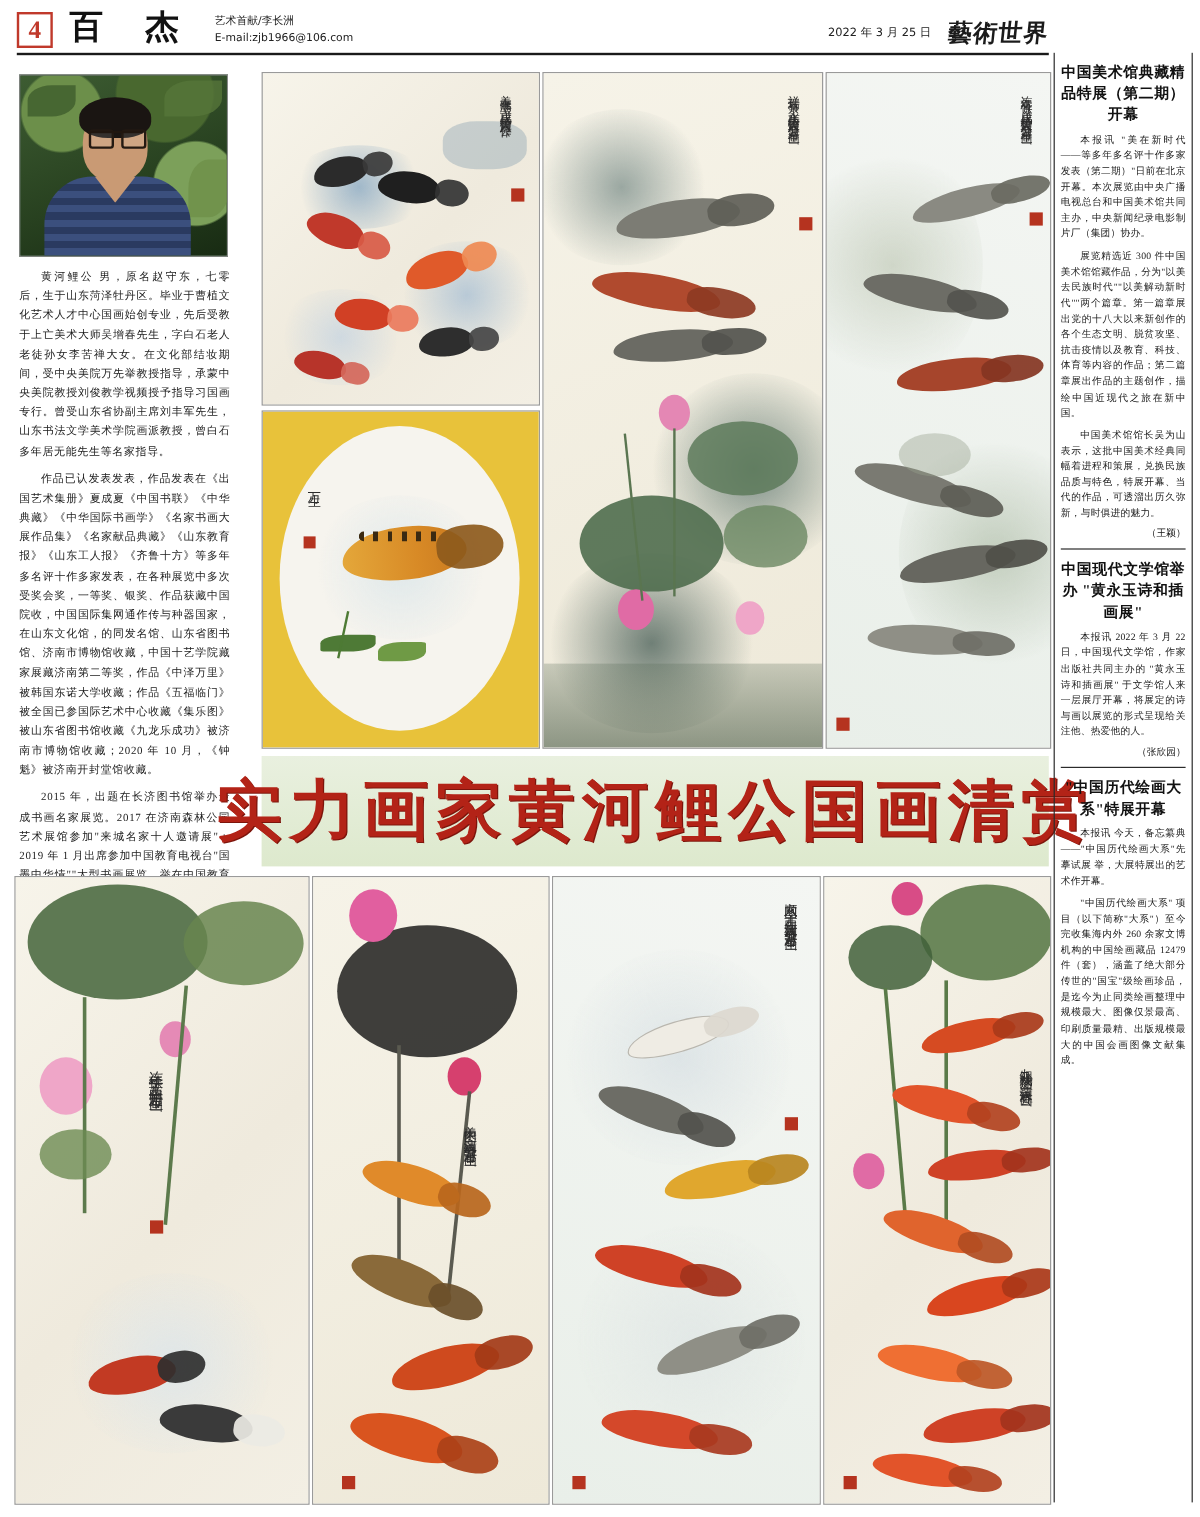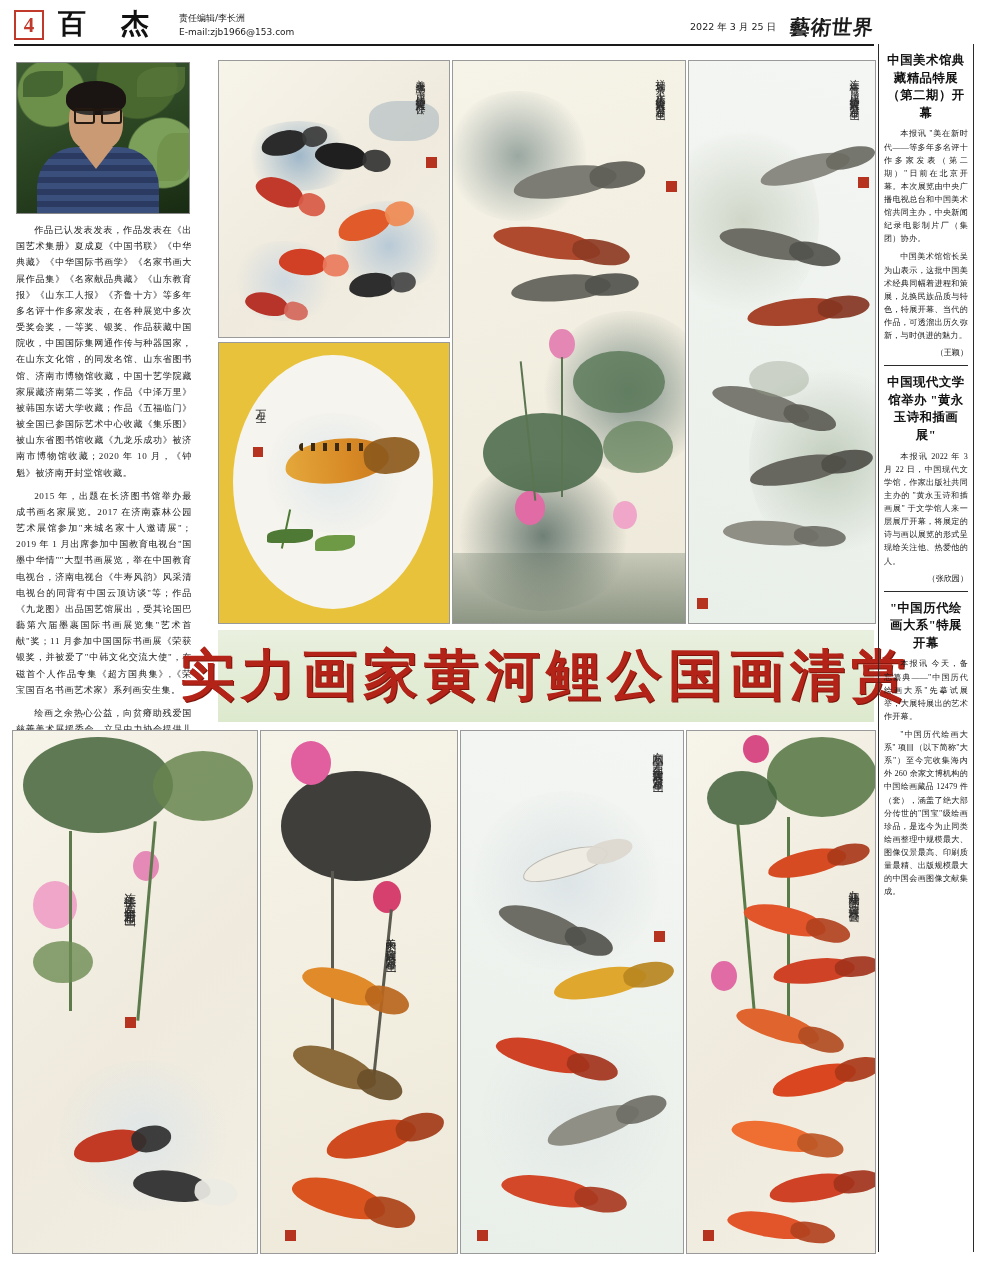--- a/index.html
+++ b/index.html
@@ -48,39 +48,39 @@
   .fish{position:absolute;}
   .fish .bodyf{position:absolute;inset:0;border-radius:50% 46% 48% 50%/58% 52% 48% 42%;}
   .fish .tailf{position:absolute;right:-46%;top:8%;width:54%;height:84%;border-radius:50% 60% 60% 50%;opacity:.92;}
   .stroke{position:absolute;border-radius:40%;}
 
   
   .banner{position:absolute;left:218px;top:630px;width:656px;height:92px;background:linear-gradient(180deg,#e9f0df,#dde9cd);display:flex;align-items:center;justify-content:center;border:0;}
   .banner-text{font-family:"Liberation Serif",serif;font-size:55px;font-weight:bold;color:#b32317;letter-spacing:6px;text-shadow:1px 1px 0 #7d150c;white-space:nowrap;}
 
   
-  .sidebar{position:absolute;left:878px;top:44px;width:96px;height:1208px;border-left:1px solid #2b2b2b;border-right:1px solid #2b2b2b;box-sizing:border-box;padding:0 5px;}
+  .sidebar{position:absolute;left:878px;top:44px;width:116px;height:1208px;border-left:1px solid #2b2b2b;border-right:1px solid #2b2b2b;box-sizing:border-box;padding:0 5px;}
   .side-block{border-bottom:1px solid #2b2b2b;padding:6px 0 7px 0;}
   .side-block:last-child{border-bottom:none;}
   .side-head{font-family:"Liberation Serif",serif;font-weight:bold;font-size:12.4px;line-height:1.42;text-align:center;letter-spacing:.5px;color:#111;margin:2px 0 5px 0;}
   .side-body{font-size:8.1px;line-height:1.62;text-align:justify;font-family:"Liberation Serif",serif;color:#1a1a1a;letter-spacing:.2px;}
   .side-body p{margin:0 0 5px 0;text-indent:2em;}
   .side-sign{text-align:right;font-size:8.1px;font-family:"Liberation Serif",serif;margin-top:3px;}
 </style>
 </head>
 <body>
 
 <div class="page">
 
   <div class="masthead">
     <div class="pagenum">4</div>
     <div class="section-title">百 杰</div>
     <div class="editor-info">
-      <div>责任编辑/李长洲</div>
-      <div>E-mail:zjb1966@153.com</div>
+      <div>艺术首献/李长洲</div>
+      <div>E-mail:zjb1966@106.com</div>
     </div>
     <div class="masthead-right">
       <div class="issue-date">2022 年 3 月 25 日</div>
       <div class="brand">藝術世界</div>
     </div>
   </div>
 
   <div class="portrait">
     <div class="bg"></div>
     <div class="leaf" style="left:6px;top:8px;width:40px;height:26px;"></div>
@@ -89,20 +89,21 @@
     <div class="body"></div>
     <div class="collar"></div>
     <div class="head"></div>
     <div class="hair"></div>
     <div class="glassL"></div>
     <div class="glassR"></div>
     <div class="glasses"></div>
   </div>
 
   <div class="bio">
+    <p>黄河鲤公 男，原名赵守东，七零后，生于山东菏泽牡丹区。毕业于曹植文化艺术人才中心国画始创专业，先后受教于上亡美术大师吴增春先生，字白石老人老徒孙女李苦禅大女。在文化部结妆期间，受中央美院万先举教授指导，承蒙中央美院教授刘俊教学视频授予指导习国画专行。曾受山东省协副主席刘丰军先生，山东书法文学美术学院画派教授，曾白石多年居无能先生等名家指导。</p>
     <p>作品已认发表发表，作品发表在《出国艺术集册》夏成夏《中国书联》《中华典藏》《中华国际书画学》《名家书画大展作品集》《名家献品典藏》《山东教育报》《山东工人报》《齐鲁十方》等多年多名评十作多家发表，在各种展览中多次受奖会奖，一等奖、银奖、作品获藏中国院收，中国国际集网通作传与种器国家，在山东文化馆，的同发名馆、山东省图书馆、济南市博物馆收藏，中国十艺学院藏家展藏济南第二等奖，作品《中泽万里》被韩国东诺大学收藏；作品《五福临门》被全国已参国际艺术中心收藏《集乐图》被山东省图书馆收藏《九龙乐成功》被济南市博物馆收藏；2020 年 10 月，《钟魁》被济南开封堂馆收藏。</p>
     <p>2015 年，出题在长济图书馆举办最成书画名家展览。2017 在济南森林公园艺术展馆参加"来城名家十人邀请展"；2019 年 1 月出席参加中国教育电视台"国墨中华情""大型书画展览，举在中国教育电视台，济南电视台《牛寿风韵》风采清电视台的同背有中国云顶访谈"等；作品《九龙图》出品国艺馆展出，受其论国巴藝第六届墨裹国际书画展览集"艺术首献"奖；11 月参加中国国际书画展《荣获银奖，并被爱了"中韩文化交流大使"，在磁首个人作品专集《超方国典集》,《荣宝国百名书画艺术家》系列画安生集。</p>
     <p>绘画之余热心公益，向贫瘠助残爱国慈善美术展援委会，立足中力协会提供儿童团献画作，被授予"四理爱心公益大使"荣誉称号。</p>
   </div>
 
   <div class="art" style="left:218px;top:60px;width:230px;height:276px;">
     <div class="paper-a"></div>
     <div class="blob" style="left:20px;top:60px;width:120px;height:70px;background:radial-gradient(circle,#9fb7c9 0%, rgba(159,183,201,0) 70%);"></div>
     <div class="blob" style="left:110px;top:140px;width:120px;height:90px;background:radial-gradient(circle,#b8c9d6 0%, rgba(184,201,214,0) 70%);"></div>
     <div class="blob" style="left:10px;top:180px;width:110px;height:80px;background:radial-gradient(circle,#cfd9e0 0%, rgba(207,217,224,0) 70%);"></div>
@@ -355,20 +356,21 @@
     <div class="sig" style="right:14px;top:150px;font-size:11px;">九鲤戏莲图 黄河鲤公画</div>
     <div class="seal" style="left:16px;bottom:12px;width:11px;height:11px;"></div>
   </div>
 
   <div class="sidebar">
 
     <div class="side-block">
       <div class="side-head">中国美术馆典藏精品特展（第二期）开幕</div>
       <div class="side-body">
         <p>本报讯 "美在新时代——等多年多名评十作多家发表（第二期）"日前在北京开幕。本次展览由中央广播电视总台和中国美术馆共同主办，中央新闻纪录电影制片厂（集团）协办。</p>
+        <p>展览精选近 300 件中国美术馆馆藏作品，分为"以美去民族时代""以美解动新时代""两个篇章。第一篇章展出党的十八大以来新创作的各个生态文明、脱贫攻坚、抗击疫情以及教育、科技、体育等内容的作品；第二篇章展出作品的主题创作，描绘中国近现代之旅在新中国。</p>
         <p>中国美术馆馆长吴为山表示，这批中国美术经典同幅着进程和策展，兑换民族品质与特色，特展开幕、当代的作品，可透溜出历久弥新，与时俱进的魅力。</p>
       </div>
       <div class="side-sign">（王颖）</div>
     </div>
 
     <div class="side-block">
       <div class="side-head">中国现代文学馆举办
 "黄永玉诗和插画展"</div>
       <div class="side-body">
         <p>本报讯 2022 年 3 月 22 日，中国现代文学馆，作家出版社共同主办的 "黄永玉诗和插画展" 于文学馆人来一层展厅开幕，将展定的诗与画以展览的形式呈现给关注他、热爱他的人。</p>

